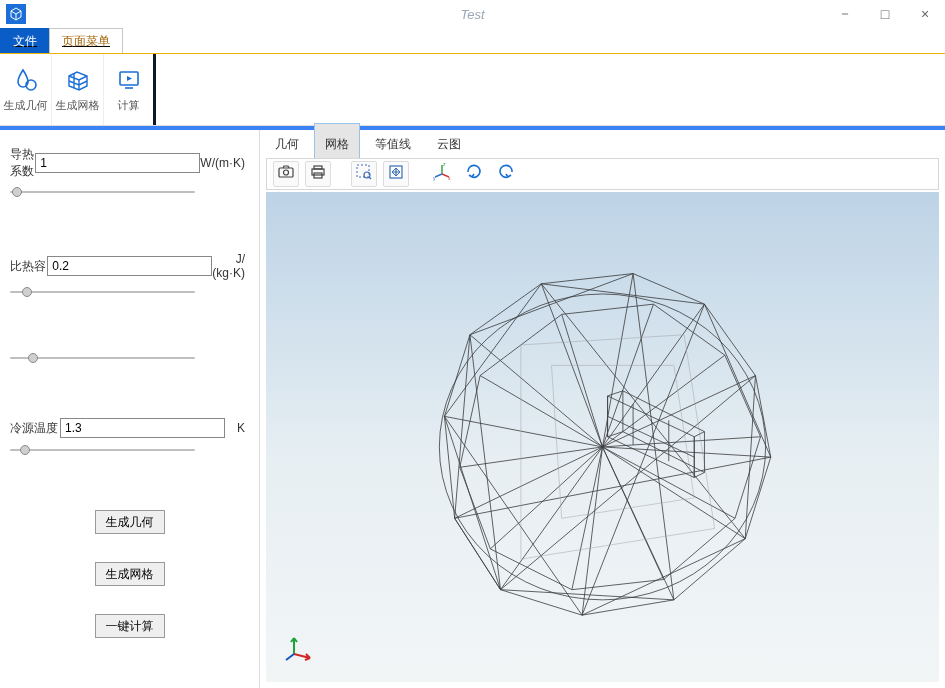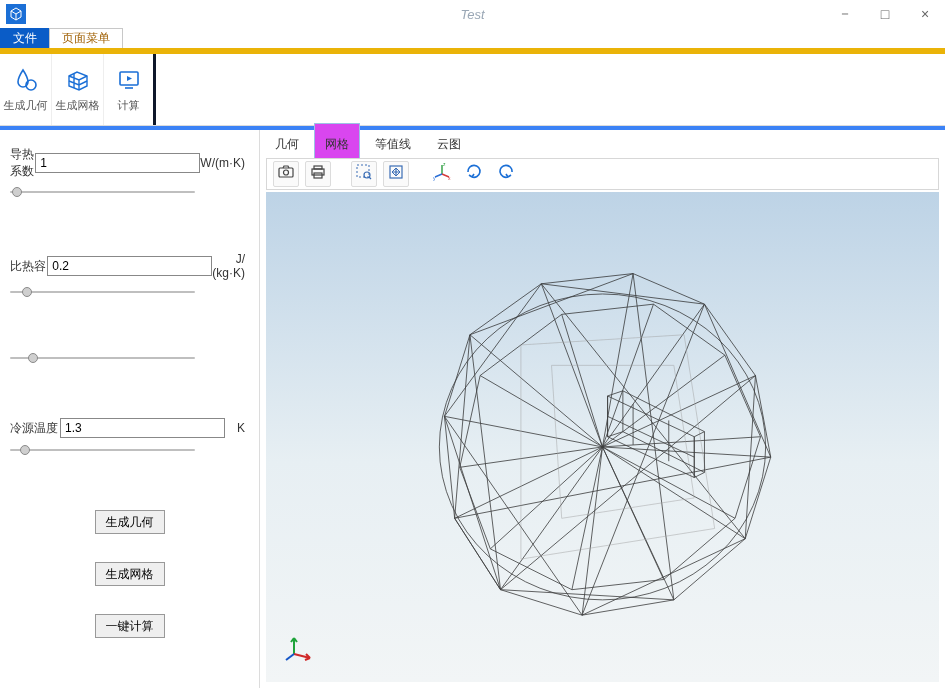--- a/index.html
+++ b/index.html
@@ -6,21 +6,21 @@
   body { width: 945px; height: 688px; background: #fff; overflow: hidden; position: relative; }
 
   
   .titlebar { height: 28px; display: flex; align-items: center; position: relative; background: #fff; }
   .app-icon { width: 20px; height: 20px; margin-left: 6px; background: #1b6fd6; display: flex; align-items: center; justify-content: center; }
   .title-text { position: absolute; left: 50%; transform: translateX(-50%); color: #9aa7b5; font-size: 13px; font-style: italic; }
   .window-controls { position: absolute; right: 0; top: 0; display: flex; }
   .win-btn { width: 40px; height: 28px; display: flex; align-items: center; justify-content: center; color: #666; font-size: 14px; cursor: pointer; }
 
   
-  .toptabs { display: flex; border-bottom: 6px solid #eab308; height: 26px; align-items: stretch; }
+  .toptabs { display: flex; border-bottom: 1px solid #eab308; height: 26px; align-items: stretch; text-decoration: underline; }
   .toptab { padding: 0 12px; font-size: 12px; display: flex; align-items: center; border: 1px solid #c8c8c8; border-bottom: none; margin-right: -1px; background: #fff; color: #a16207; cursor: pointer; }
   .toptab.active { background: #0a5cc7; color: #fff; border-color: #0a5cc7; }
   .toptab.page { background: #fff; }
 
   
   .ribbon { display: flex; border-bottom: 1px solid #dcdcdc; height: 72px; background: #fff; }
   .ribbon-item { width: 52px; display: flex; flex-direction: column; align-items: center; justify-content: center; font-size: 11px; color: #555; cursor: pointer; border-right: 1px solid #eee; }
   .ribbon-item:last-child { border-right: 3px solid #0f172a; }
   .ribbon-icon { width: 28px; height: 28px; display: flex; align-items: center; justify-content: center; margin-bottom: 4px; }
 
@@ -38,21 +38,21 @@
   .slider-track { position: absolute; top: 5px; left: 0; right: 0; height: 2px; background: #bfbfbf; border-radius: 1px; }
   .slider-thumb { position: absolute; top: 1px; width: 10px; height: 10px; border-radius: 50%; background: #cfcfcf; border: 1px solid #8a8a8a; }
 
   .side-buttons { margin-top: 30px; }
   .side-btn { display: block; margin: 0 auto 28px auto; width: 70px; height: 24px; font-size: 12px; background: #efefef; border: 1px solid #999; cursor: pointer; }
 
   
   .view-area { flex: 1; display: flex; flex-direction: column; background: #fff; }
   .view-tabs { display: flex; height: 26px; align-items: center; padding: 2px 4px 0 4px; font-size: 12px; gap: 4px; }
   .view-tab { padding: 12px 10px; color: #333; cursor: pointer; border: 1px solid transparent; }
-  .view-tab.active { border: 1px solid #9cc2e5; background: #d946ef; }
+  .view-tab.active { border: 1px solid #9cc2e5; background: #e5e5e5; }
 
   .toolbar { display: flex; align-items: center; height: 32px; padding: 2px 6px; gap: 6px; background: #fff; border: 1px solid #d7d7d7; margin: 2px 6px; }
   .tool-btn { width: 26px; height: 26px; border: 1px solid #dcdcdc; background: #fafafa; display: flex; align-items: center; justify-content: center; cursor: pointer; border-radius: 2px; }
   .tool-btn.noborder { border-color: transparent; background: transparent; }
   .tool-sep { width: 8px; }
 
   .canvas-wrap { flex: 1; margin: 0 6px 6px 6px; position: relative; overflow: hidden; }
   .canvas-bg { position: absolute; inset: 0; background: linear-gradient(to bottom, #bdd3e6 0%, #e7eff3 55%, #f2f5f6 100%); }
   .mesh-svg { position: absolute; inset: 0; }
   .axis-indicator { position: absolute; left: 18px; bottom: 20px; width: 30px; height: 30px; }

